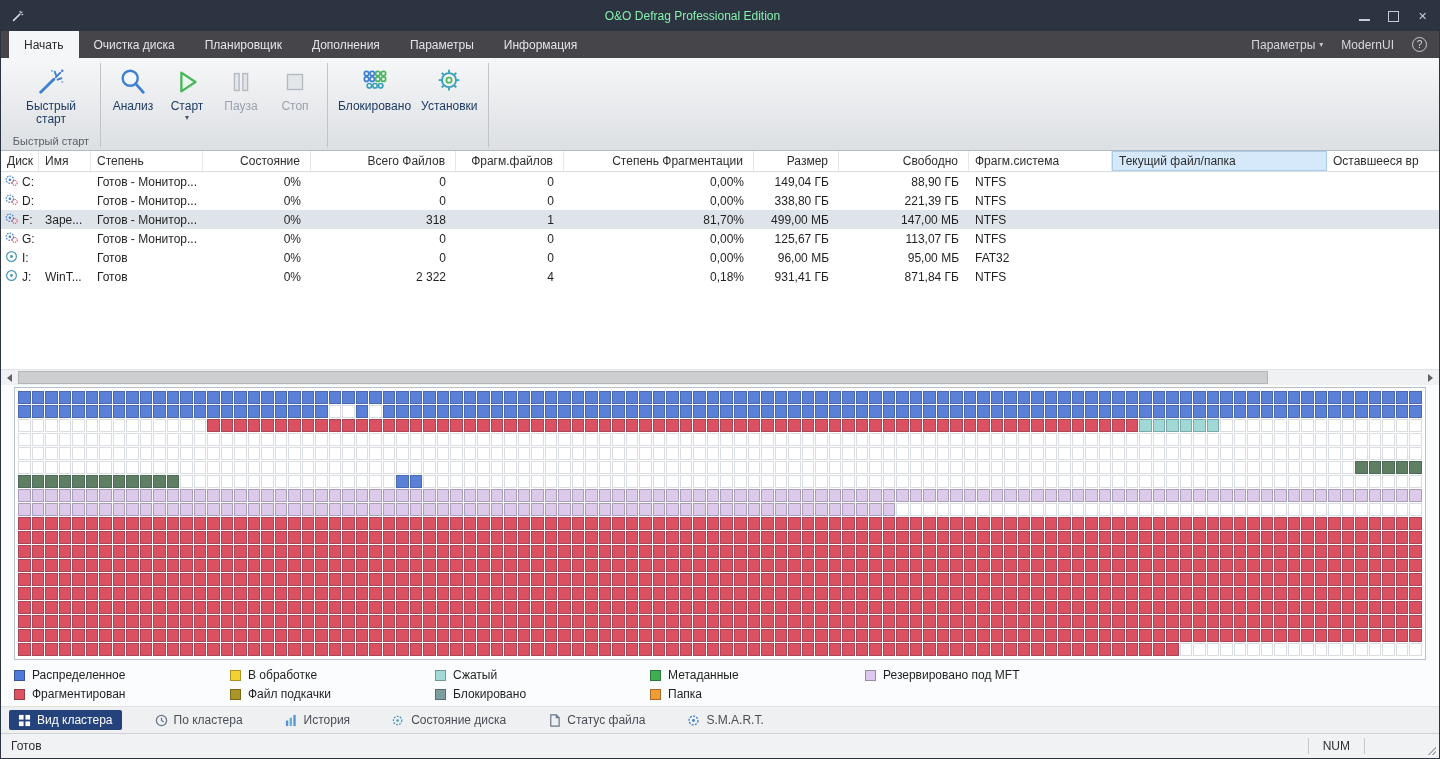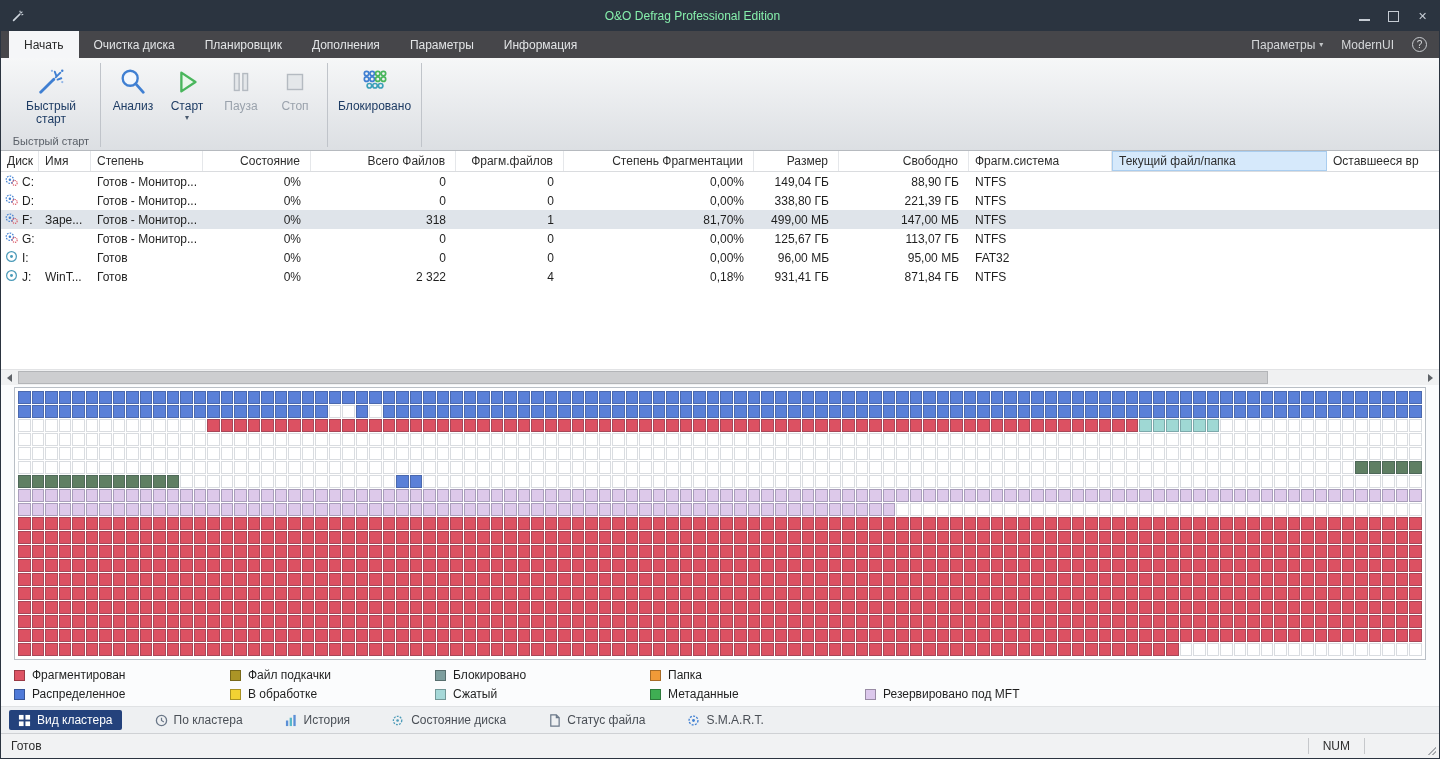--- a/index.html
+++ b/index.html
@@ -212,20 +212,39 @@
                     <circle cx="19" cy="13" r="2.4" stroke="#49b65c"></circle>
                     <circle cx="25" cy="13" r="2.4" stroke="#49b65c"></circle>
                     <circle cx="10" cy="20" r="2.4" stroke="#3aa0b8"></circle>
                     <circle cx="16" cy="20" r="2.4" stroke="#3aa0b8"></circle>
                     <circle cx="22" cy="20" r="2.4" stroke="#3aa0b8"></circle>
                   </g>
                 </svg>
               </span>
               <div class="rlabel">Блокировано</div>
             </div>
+            <div class="rbtn">
+              <span class="ic">
+                <svg viewBox="0 0 32 32" width="30" height="30">
+                  <circle cx="16" cy="14" r="7.5" fill="none" stroke="#3aa0b8" stroke-width="2"></circle>
+                  <circle cx="16" cy="14" r="2.8" fill="none" stroke="#49b65c" stroke-width="1.8"></circle>
+                  <g stroke="#3aa0b8" stroke-width="2">
+                    <line x1="16" y1="3" x2="16" y2="6"></line>
+                    <line x1="16" y1="22" x2="16" y2="25"></line>
+                    <line x1="5" y1="14" x2="8" y2="14"></line>
+                    <line x1="24" y1="14" x2="27" y2="14"></line>
+                    <line x1="8.2" y1="6.2" x2="10.3" y2="8.3"></line>
+                    <line x1="21.7" y1="19.7" x2="23.8" y2="21.8"></line>
+                    <line x1="23.8" y1="6.2" x2="21.7" y2="8.3"></line>
+                    <line x1="10.3" y1="19.7" x2="8.2" y2="21.8"></line>
+                  </g>
+                </svg>
+              </span>
+              <div class="rlabel">Установки</div>
+            </div>
           </div>
           <div class="rcap"></div>
         </div>
         <div class="rsep"></div>
       </div>
   </div>
 
   <div class="table">
     <div class="thead" id="thead">
         <div class="th left">Диск</div>
@@ -2355,58 +2374,58 @@
           <div class="cell cw"></div>
           <div class="cell cw"></div>
           <div class="cell cw"></div>
           <div class="cell cw"></div>
           <div class="cell cw"></div>
         </div>
     </div>
   </div>
 
   <div class="legend">
-    <div class="lrow" id="legend-row2">
-        <div class="litem">
-          <span class="sw" style="background: rgb(221, 83, 100);"></span>
-          <span>Фрагментирован</span>
-        </div>
-        <div class="litem">
-          <span class="sw" style="background: rgb(171, 149, 38);"></span>
-          <span>Файл подкачки</span>
-        </div>
-        <div class="litem">
-          <span class="sw" style="background: rgb(125, 158, 158);"></span>
-          <span>Блокировано</span>
-        </div>
-        <div class="litem">
-          <span class="sw" style="background: rgb(240, 154, 56);"></span>
-          <span>Папка</span>
-        </div>
-      </div>
     <div class="lrow" id="legend-row1">
         <div class="litem">
           <span class="sw" style="background: rgb(79, 122, 216);"></span>
           <span>Распределенное</span>
         </div>
         <div class="litem">
           <span class="sw" style="background: rgb(242, 210, 51);"></span>
           <span>В обработке</span>
         </div>
         <div class="litem">
           <span class="sw" style="background: rgb(165, 216, 216);"></span>
           <span>Сжатый</span>
         </div>
         <div class="litem">
           <span class="sw" style="background: rgb(63, 174, 83);"></span>
           <span>Метаданные</span>
         </div>
         <div class="litem">
           <span class="sw" style="background: rgb(220, 200, 236);"></span>
           <span>Резервировано под MFT</span>
+        </div>
+      </div>
+    <div class="lrow" id="legend-row2">
+        <div class="litem">
+          <span class="sw" style="background: rgb(221, 83, 100);"></span>
+          <span>Фрагментирован</span>
+        </div>
+        <div class="litem">
+          <span class="sw" style="background: rgb(171, 149, 38);"></span>
+          <span>Файл подкачки</span>
+        </div>
+        <div class="litem">
+          <span class="sw" style="background: rgb(125, 158, 158);"></span>
+          <span>Блокировано</span>
+        </div>
+        <div class="litem">
+          <span class="sw" style="background: rgb(240, 154, 56);"></span>
+          <span>Папка</span>
         </div>
       </div>
   </div>
 
   <div class="viewtabs" id="vtabs">
       <div class="vtab active">
         <span class="ic">
           <svg viewBox="0 0 14 14" width="13" height="13">
             <g fill="#ffffff">
               <rect x="1" y="1" width="5" height="5"></rect>

